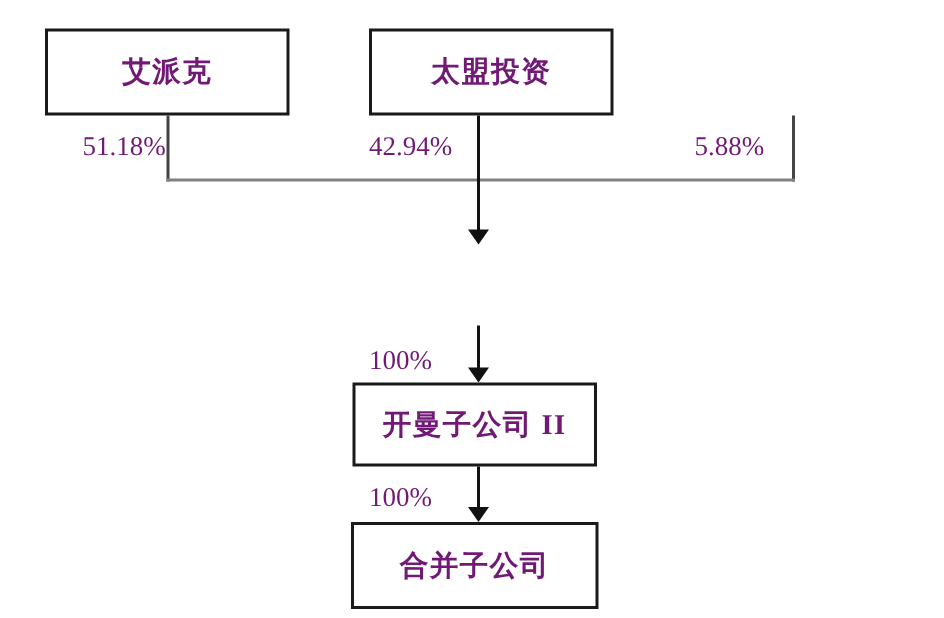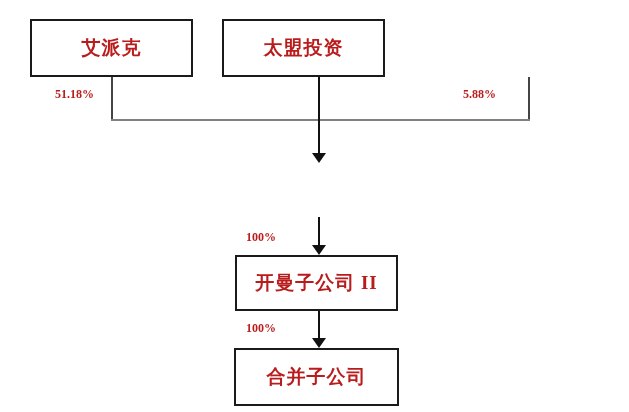--- a/index.html
+++ b/index.html
@@ -6,47 +6,47 @@
     margin: 0;
     padding: 0;
     background: #ffffff;
   }
   .stage {
     position: relative;
     width: 544px;
     height: 412px;
     background: #ffffff;
     font-family: "Liberation Serif", "DejaVu Serif", serif;
-    color: #b91c1c;
+    color: #701a75;
     overflow: hidden;
   }
   .node {
     position: absolute;
     box-sizing: border-box;
     border: 2px solid #1a1a1a;
     background: #ffffff;
     display: flex;
     align-items: center;
     justify-content: center;
     font-size: 19px;
     font-weight: bold;
     letter-spacing: 1px;
     white-space: nowrap;
   }
   .n-apaike   { left: 30px;  top: 19px;  width: 163px; height: 58px; }
-  .n-pag      { left: 222px; top: 19px;  width: 163px; height: 58px; text-align: right; }
+  .n-pag      { left: 246px; top: 19px;  width: 163px; height: 58px; text-align: right; }
   .n-legend   { left: 448px; top: 20px;  width: 165px; height: 57px; }
   .n-cayman1  { left: 235px; top: 163px; width: 163px; height: 54px; }
   .n-cayman2  { left: 235px; top: 255px; width: 163px; height: 56px; }
   .n-merger   { left: 234px; top: 348px; width: 165px; height: 58px; align-items: center; }
 
   .pct {
     position: absolute;
-    font-size: 12px;
-    font-weight: bold;
+    font-size: 18px;
+    font-weight: normal;
     white-space: nowrap;
     line-height: 1;
   }
   .p-apaike  { left: 55px;  top: 88px; }
   .p-pag     { left: 246px; top: 88px; }
   .p-legend  { left: 463px; top: 88px; }
   .p-c1      { left: 246px; top: 231px; }
   .p-c2      { left: 246px; top: 322px; }
 
   .line {
@@ -78,20 +78,21 @@
 <div class="stage">
 
   <div class="node n-apaike">
     <span>艾派克</span>
   </div>
   <div class="node n-pag">
     <span>太盟投资</span>
   </div>
 
   <div class="pct p-apaike">51.18%</div>
+  <div class="pct p-pag">42.94%</div>
   <div class="pct p-legend">5.88%</div>
 
   <div class="line v-left"></div>
   <div class="line v-right"></div>
   <div class="line h-bus"></div>
 
   <div class="line v-main"></div>
   <div class="arrowhead a-main"></div>
 
 

